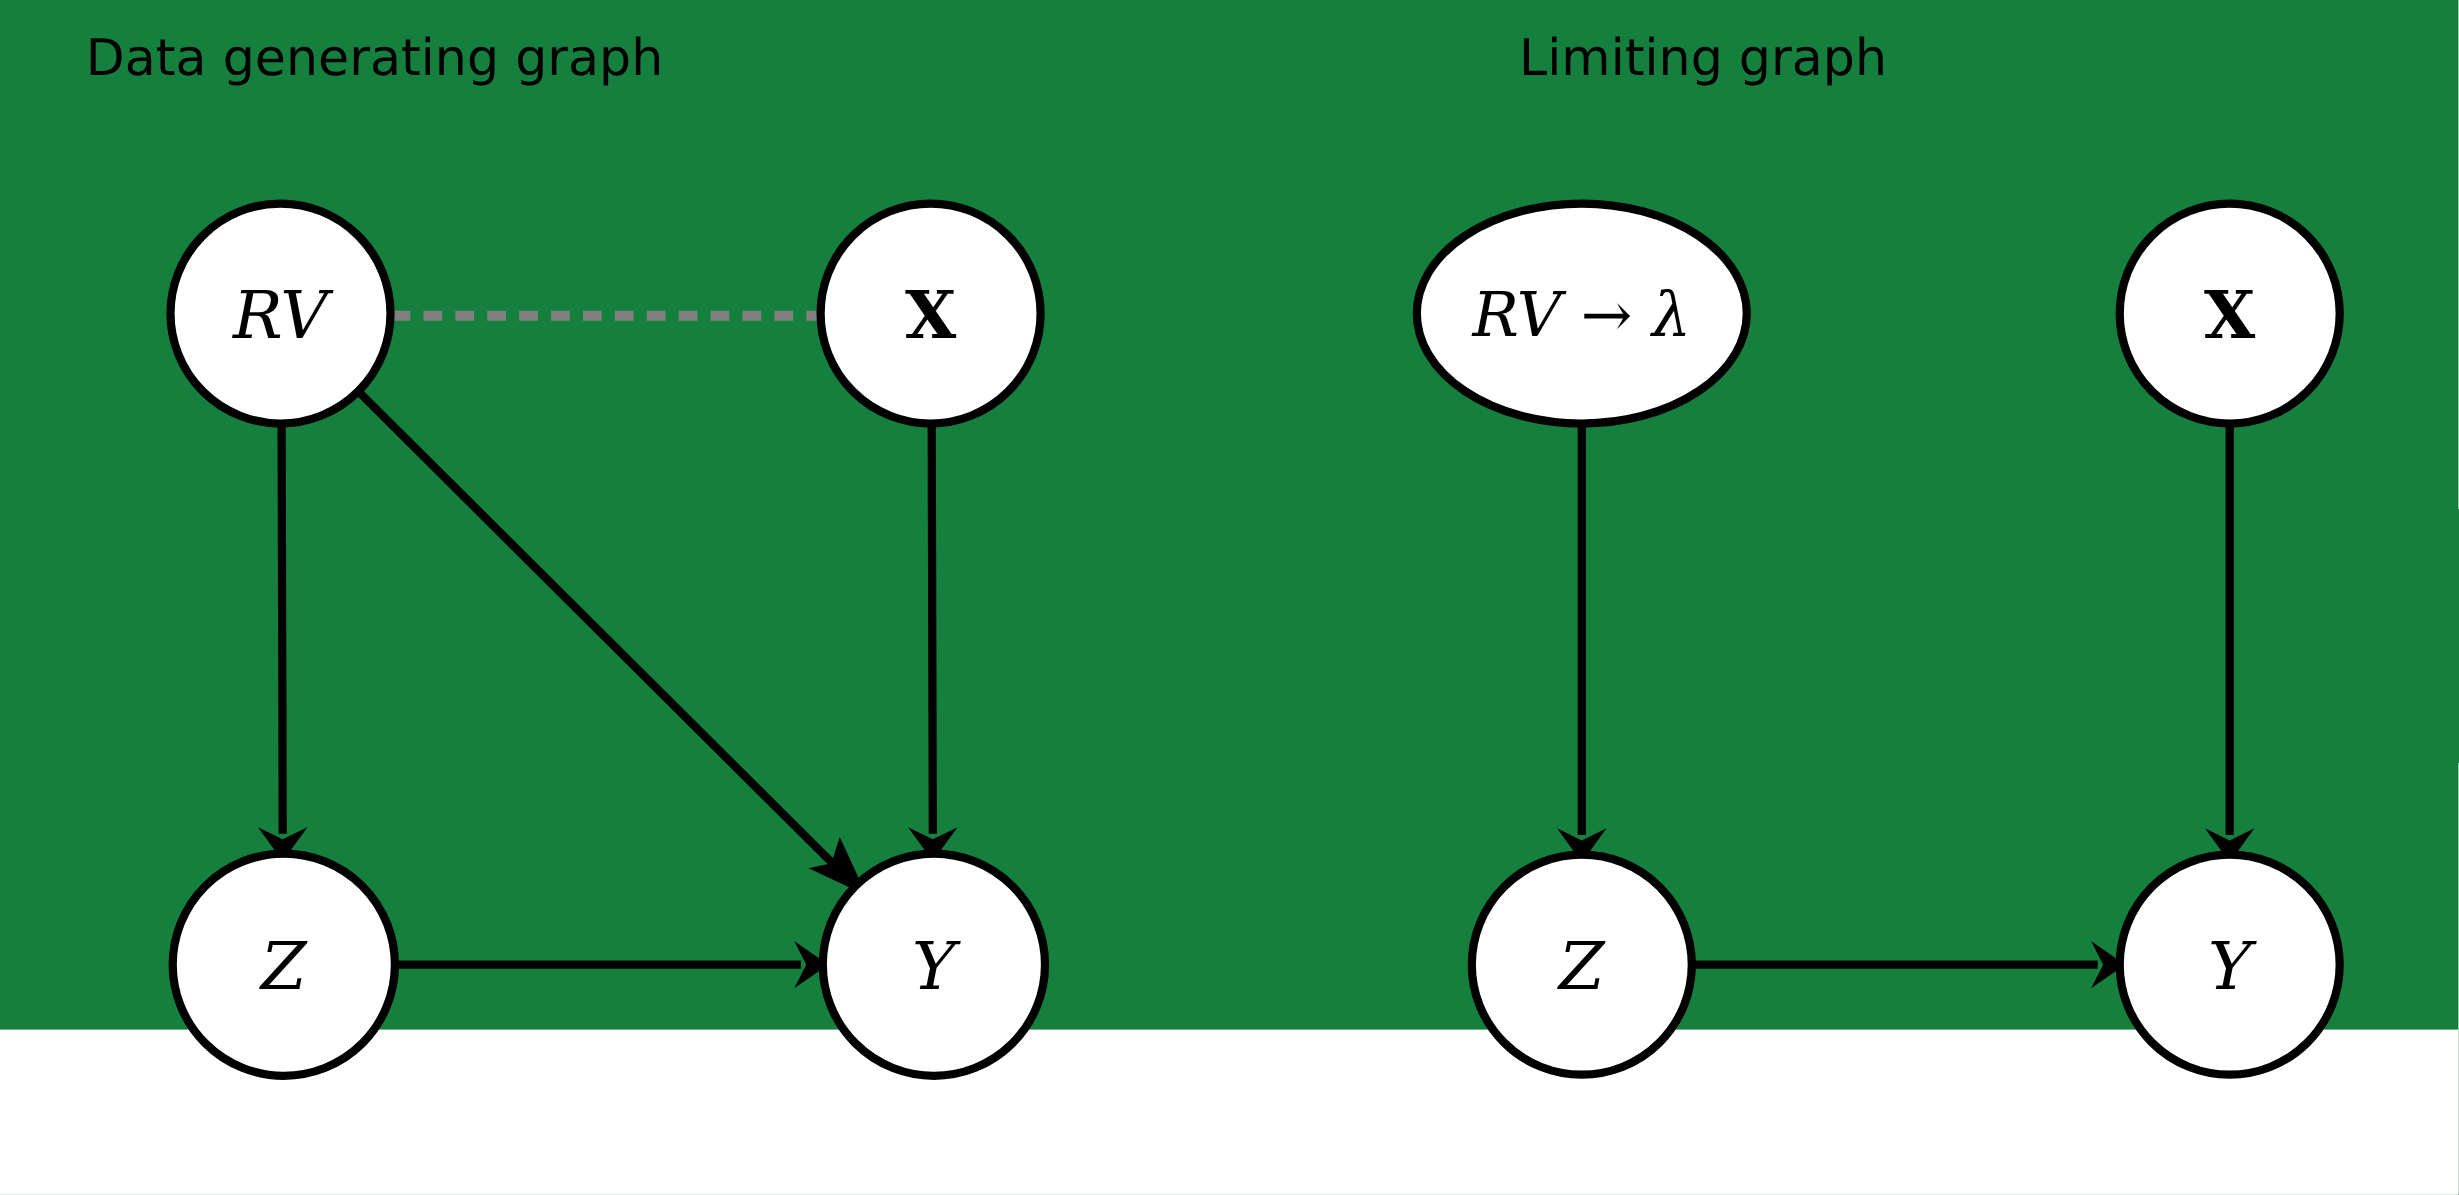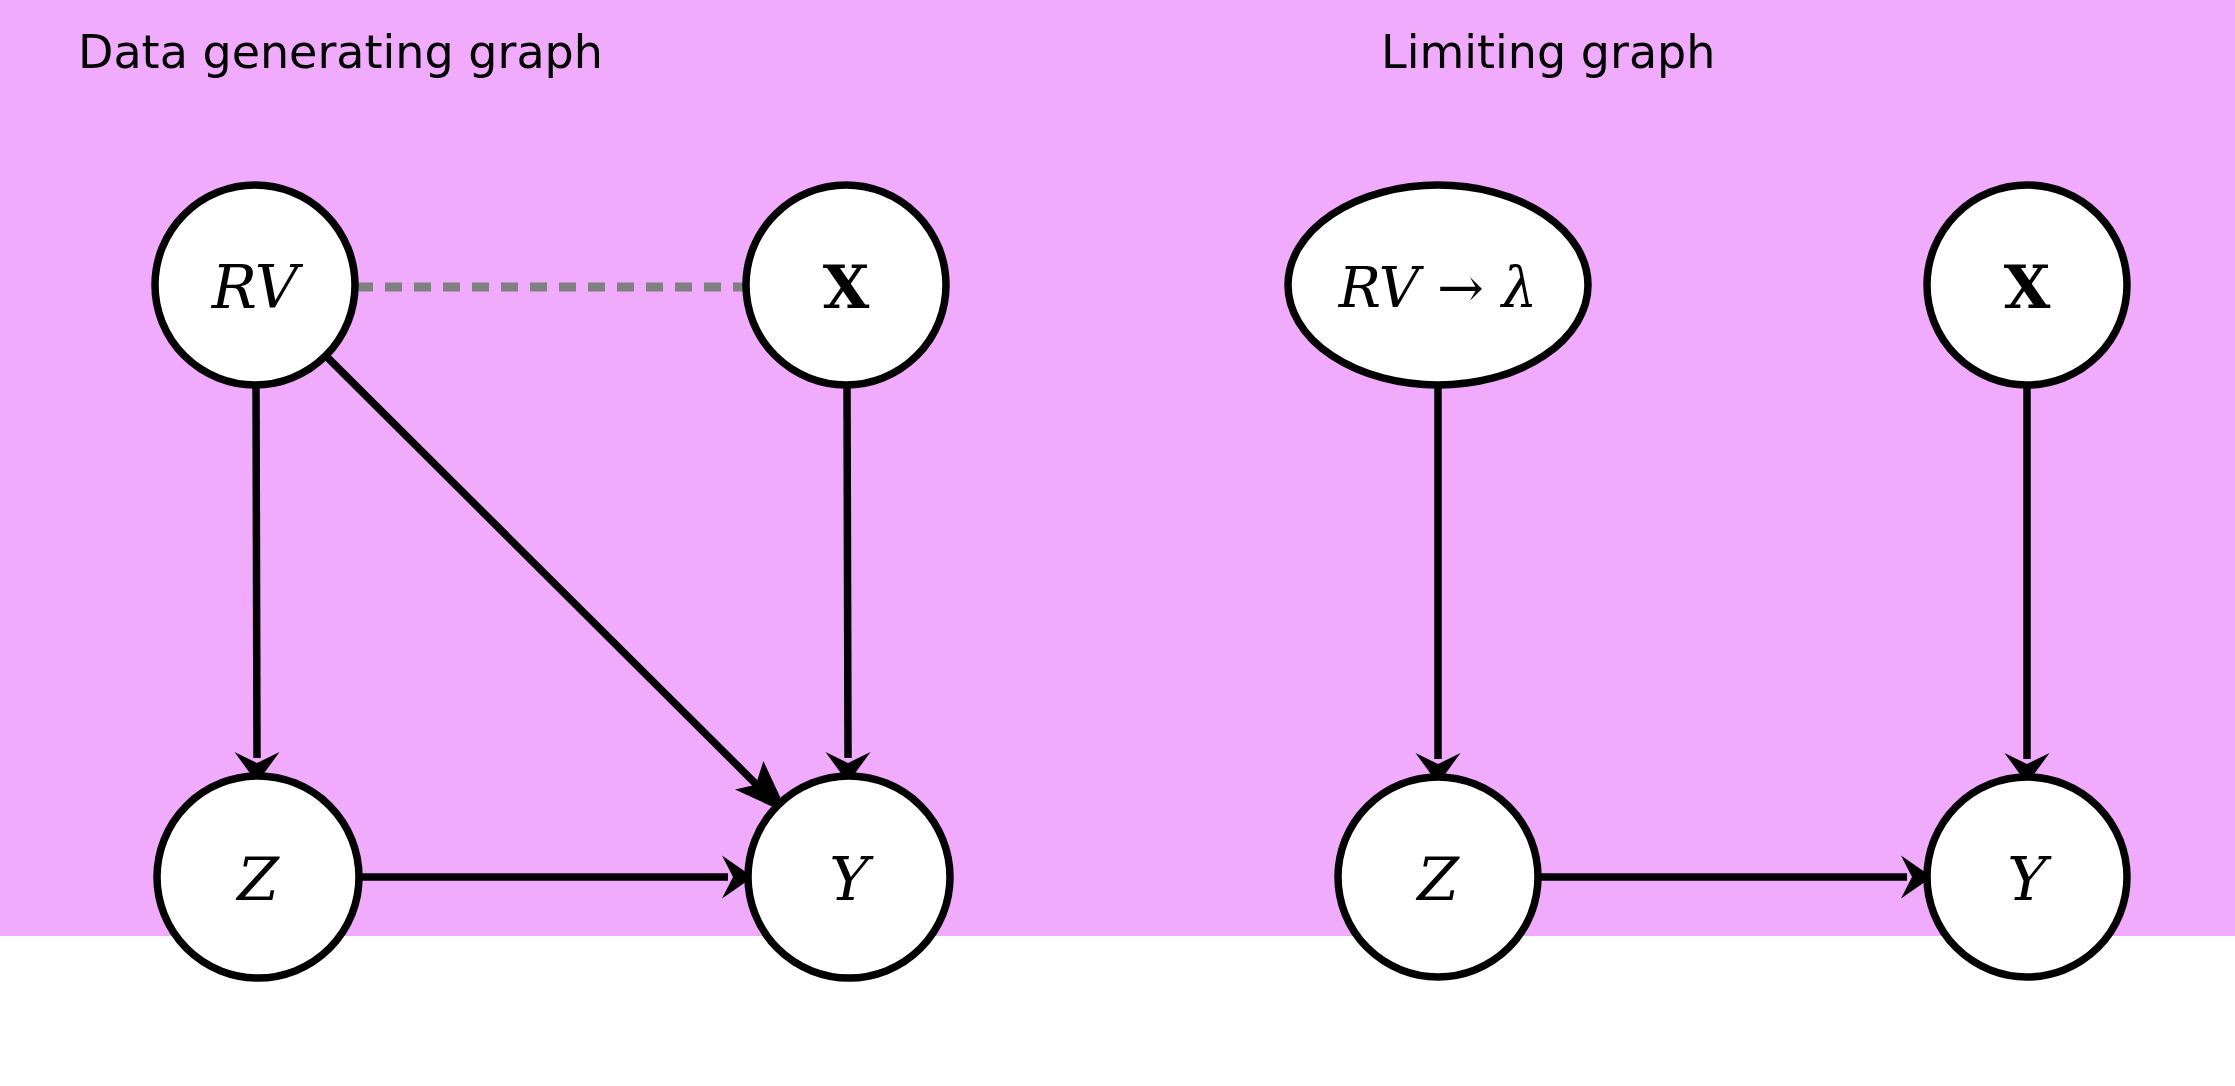--- a/index.html
+++ b/index.html
@@ -11,21 +11,21 @@
   body {
     width: 2235px;
     height: 1086px;
     overflow: hidden;
     font-family: "DejaVu Sans", "Liberation Sans", sans-serif;
   }
   #figure {
     position: relative;
     width: 2235px;
     height: 936px;
-    background: #f0abfc;
+    background: #15803d;
   }
   #figure svg {
     display: block;
     position: absolute;
     top: 0;
     left: 0;
   }
   .panel-title {
     font-family: "DejaVu Sans", "Liberation Sans", sans-serif;
     font-size: 46px;

